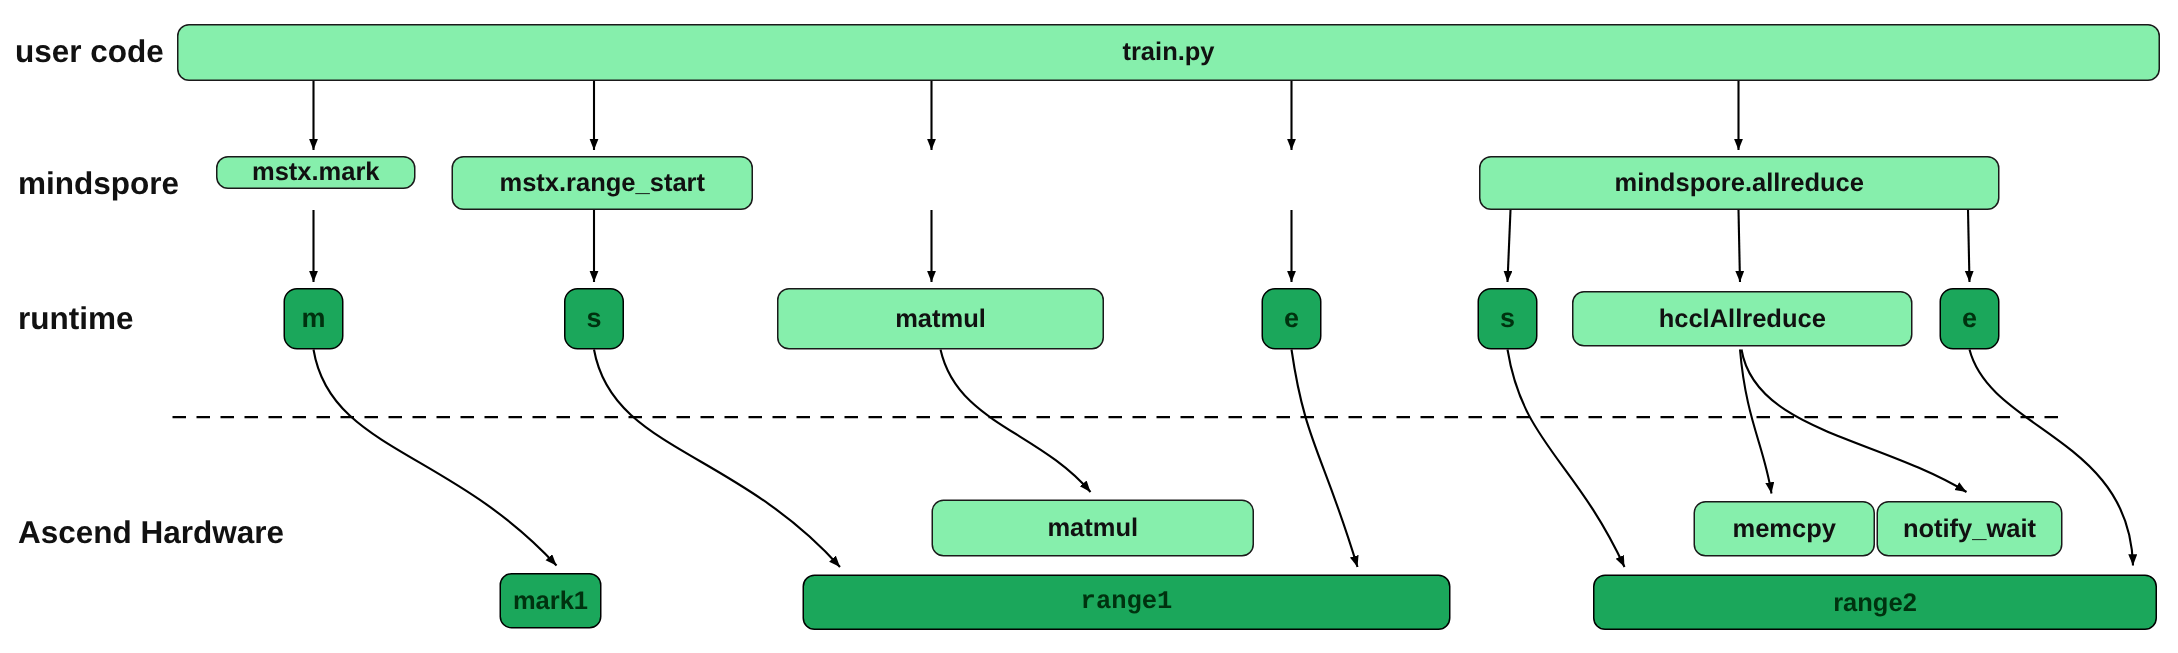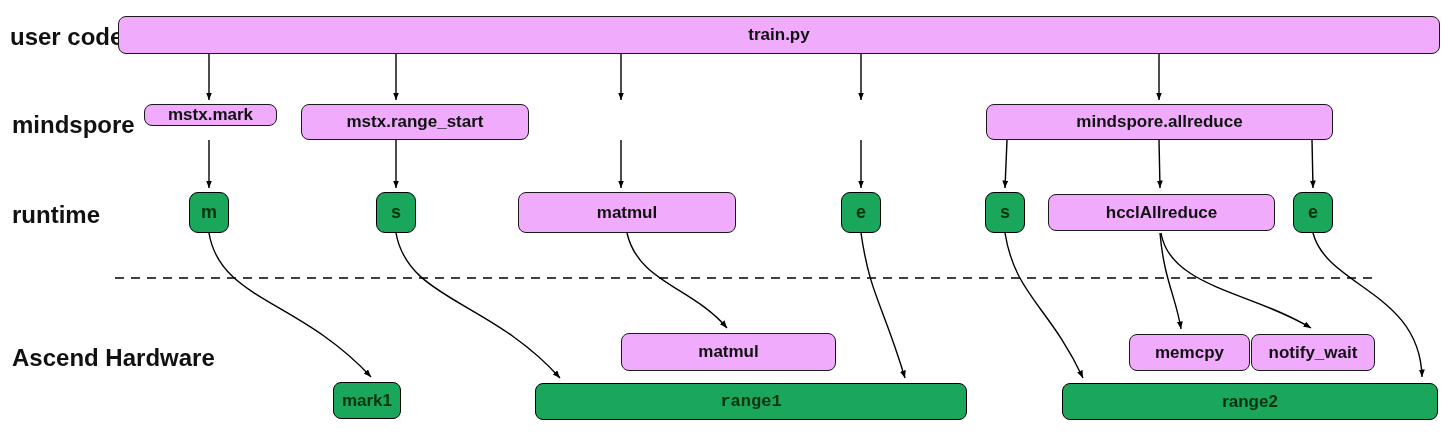--- a/index.html
+++ b/index.html
@@ -6,34 +6,34 @@
   #canvas{
     position:relative;
     width:1452px;height:435px;
     background:#ffffff;
     font-family:"Liberation Sans", sans-serif;
     overflow:hidden;
   }
   .row-label{
     position:absolute;
     font-weight:bold;
-    font-size:24px;
+    font-size:21px;
     color:#111;
     white-space:nowrap;
   }
   .box{
     position:absolute;
     box-sizing:border-box;
     display:flex;
     align-items:center;
     justify-content:center;
     font-weight:bold;
     font-size:17px;
     color:#111;
-    background:#f0abfc;
+    background:#86efac;
     border:1.6px solid #1a1a1a;
     border-radius:8px;
     white-space:nowrap;
   }
   .green{
     background:#1ba75b;
     border:1.8px solid #000000;
     color:#00320f;
   }
   .sq{border-radius:9px;font-size:18px;}
@@ -80,21 +80,21 @@
   </svg>
 
   <div class="row-label" style="left:10px;top:23px;">user code</div>
   <div class="row-label" style="left:12px;top:111px;">mindspore</div>
   <div class="row-label" style="left:12px;top:201px;">runtime</div>
   <div class="row-label" style="left:12px;top:344px;">Ascend Hardware</div>
 
   <div class="box" style="left:118px;top:16px;width:1322px;height:38px;">train.py</div>
 
   <div class="box" style="left:144px;top:104px;width:133px;height:22px;">mstx.mark</div>
-  <div class="box" style="left:301px;top:104px;width:228px;height:36px;">mstx.range_start</div>
+  <div class="box" style="left:301px;top:104px;width:201px;height:36px;">mstx.range_start</div>
   <div class="box" style="left:986px;top:104px;width:347px;height:36px;">mindspore.allreduce</div>
 
   <div class="box green sq" style="left:189px;top:192px;width:40px;height:41px;">m</div>
   <div class="box green sq" style="left:376px;top:192px;width:40px;height:41px;">s</div>
   <div class="box" style="left:518px;top:192px;width:218px;height:41px;">matmul</div>
   <div class="box green sq" style="left:841px;top:192px;width:40px;height:41px;">e</div>
   <div class="box green sq" style="left:985px;top:192px;width:40px;height:41px;">s</div>
   <div class="box" style="left:1048px;top:194px;width:227px;height:37px;">hcclAllreduce</div>
   <div class="box green sq" style="left:1293px;top:192px;width:40px;height:41px;">e</div>
 

